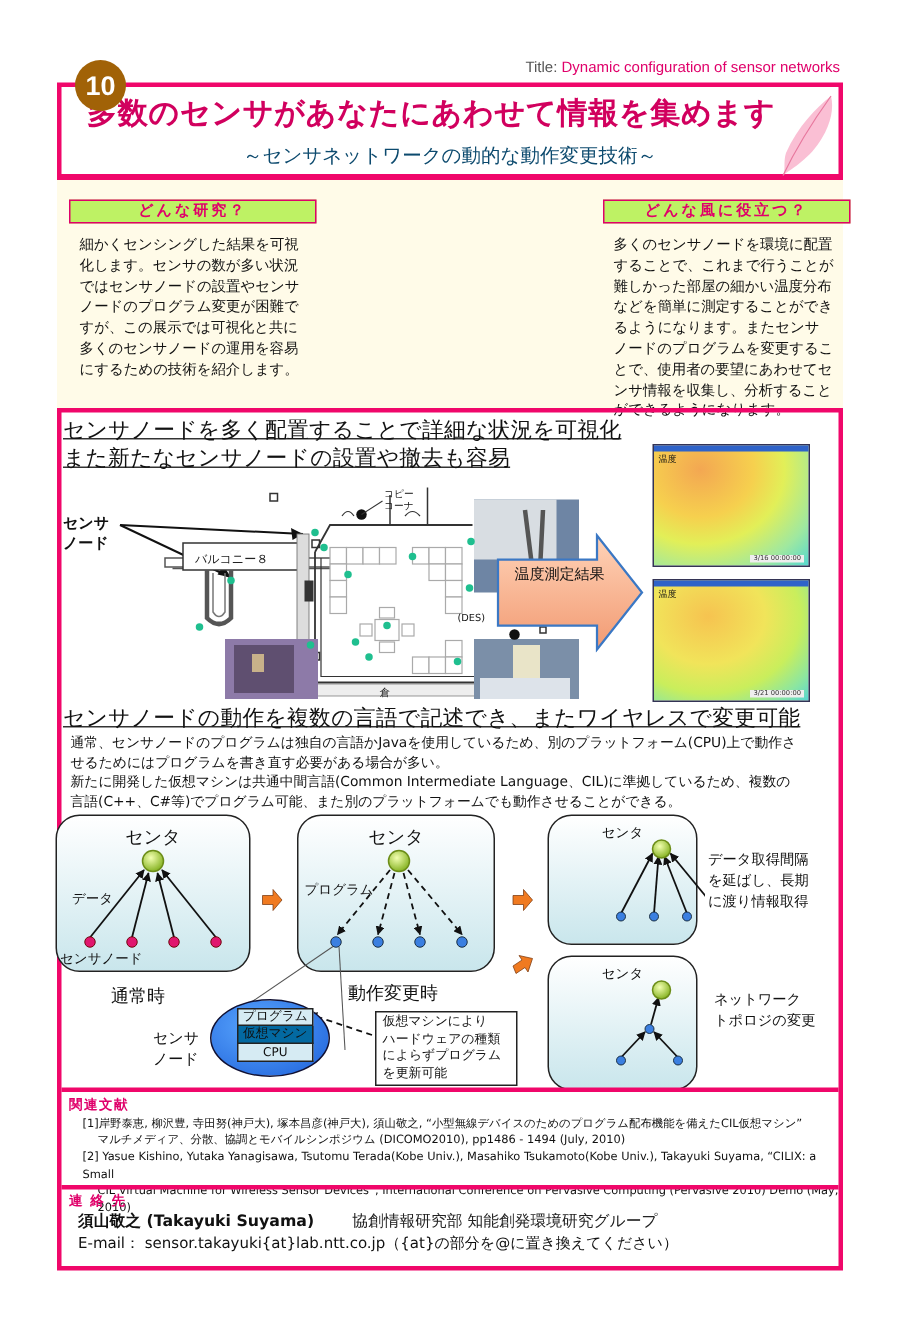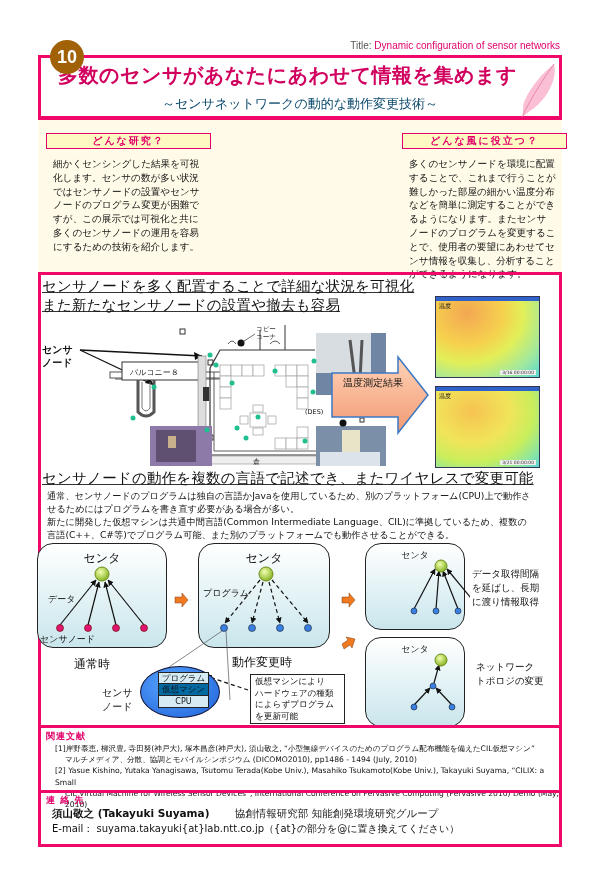--- a/index.html
+++ b/index.html
@@ -14,21 +14,21 @@
   .subtitle-en { right: 40px; top: 40px; font-family: "Liberation Sans", sans-serif; font-size: 10px; color: #555; }
   .subtitle-en .v { color: #e0006a; }
   .header-box { left: 38px; top: 55px; width: 524px; height: 65px; border: 3px solid #f0076a; border-bottom-width: 4px; background: #fff; }
   .main-title { left: 58px; top: 62px; font-size: 20px; font-weight: bold; color: #d1005e; letter-spacing: 0.5px; white-space: nowrap; }
   .sub-title { left: 0; width: 600px; top: 95px; text-align: center; font-size: 13px; color: #0c4a6e; }
   .feather { left: 518px; top: 62px; width: 38px; height: 56px; }
 
   
   .intro { left: 38px; top: 120px; width: 524px; height: 152px; background: #fffbe8; }
   .col { top: 133px; width: 165px; }
-  .col-head { border: 1.5px solid #e0006a; background: #fef9c3; color: #e0006a; font-size: 10px; font-weight: bold;
+  .col-head { border: 1.5px solid #e0006a; background: #bef264; color: #e0006a; font-size: 10px; font-weight: bold;
               text-align: center; height: 16px; line-height: 14px; letter-spacing: 2px; }
   .col-body { margin-top: 8px; font-size: 9.6px; line-height: 13.8px; color: #111; padding-left: 7px; padding-right: 2px; }
 
   
   .frame { left: 38px; top: 272px; width: 524px; height: 575px; border: 3.5px solid #f0076a; }
   .sec-head { font-size: 14.5px; color: #111; text-decoration: underline; text-decoration-color: #333; white-space: nowrap; letter-spacing: 0.2px; }
   .para { font-size: 9.2px; line-height: 13px; color: #111; }
   .heatmap { border: 1px solid #335; width: 105px; height: 82px; }
   .arrow-big { left: 330px; top: 355px; }
 
@@ -345,14 +345,14 @@
   </div>
 </div>
 
 <div class="abs" style="left:41px;top:790px;width:518px;height:2.5px;background:#f0076a"></div>
 <div class="abs pink-label" style="left:46px;top:794px">連 絡 先</div>
 <div class="abs" style="left:52px;top:807px;font-size:10.5px;white-space:nowrap">
   <span style="font-weight:bold">須山敬之 (Takayuki Suyama)</span>
   <span style="margin-left:22px;color:#222">協創情報研究部 知能創発環境研究グループ</span>
 </div>
 <div class="abs" style="left:52px;top:822px;font-size:10px;white-space:nowrap">
-  <span>E-mail： </span><span>suyama.takayuki{at}lab.ntt.co.jp</span><span>（{at}の部分を@に置き換えてください）</span>
+  <span>E-mail： </span><span>sensor.takayuki{at}lab.ntt.co.jp</span><span>（{at}の部分を@に置き換えてください）</span>
 </div>
 
 </body></html>

